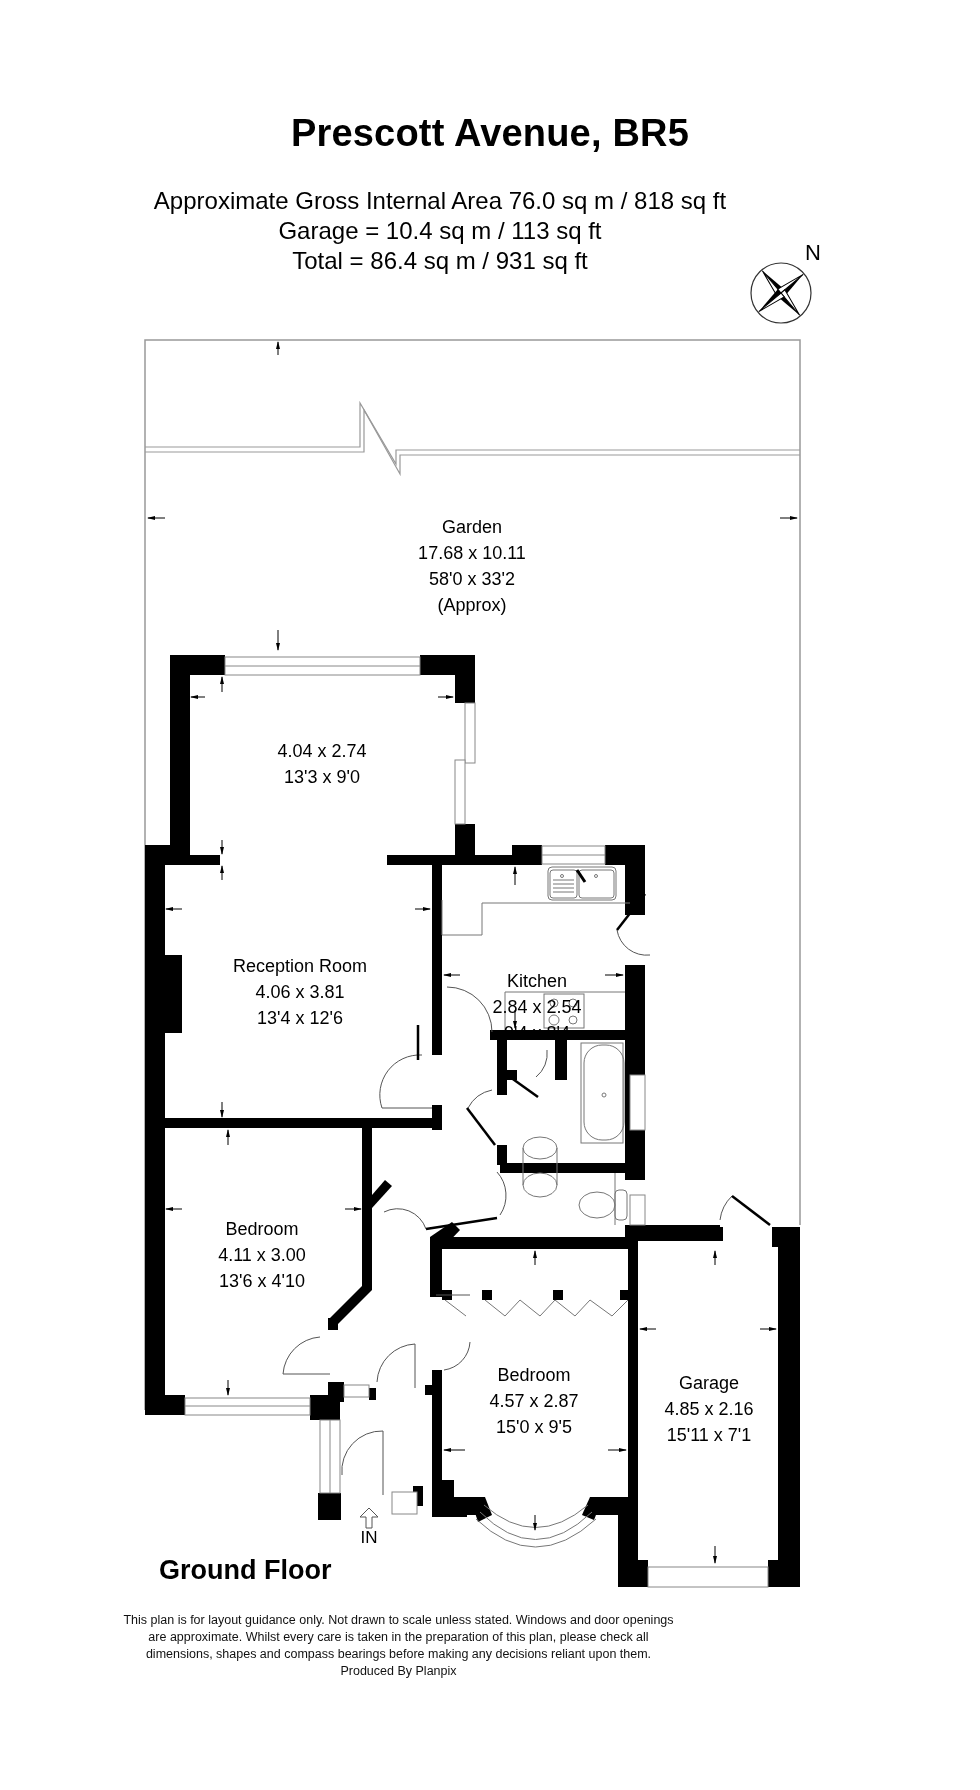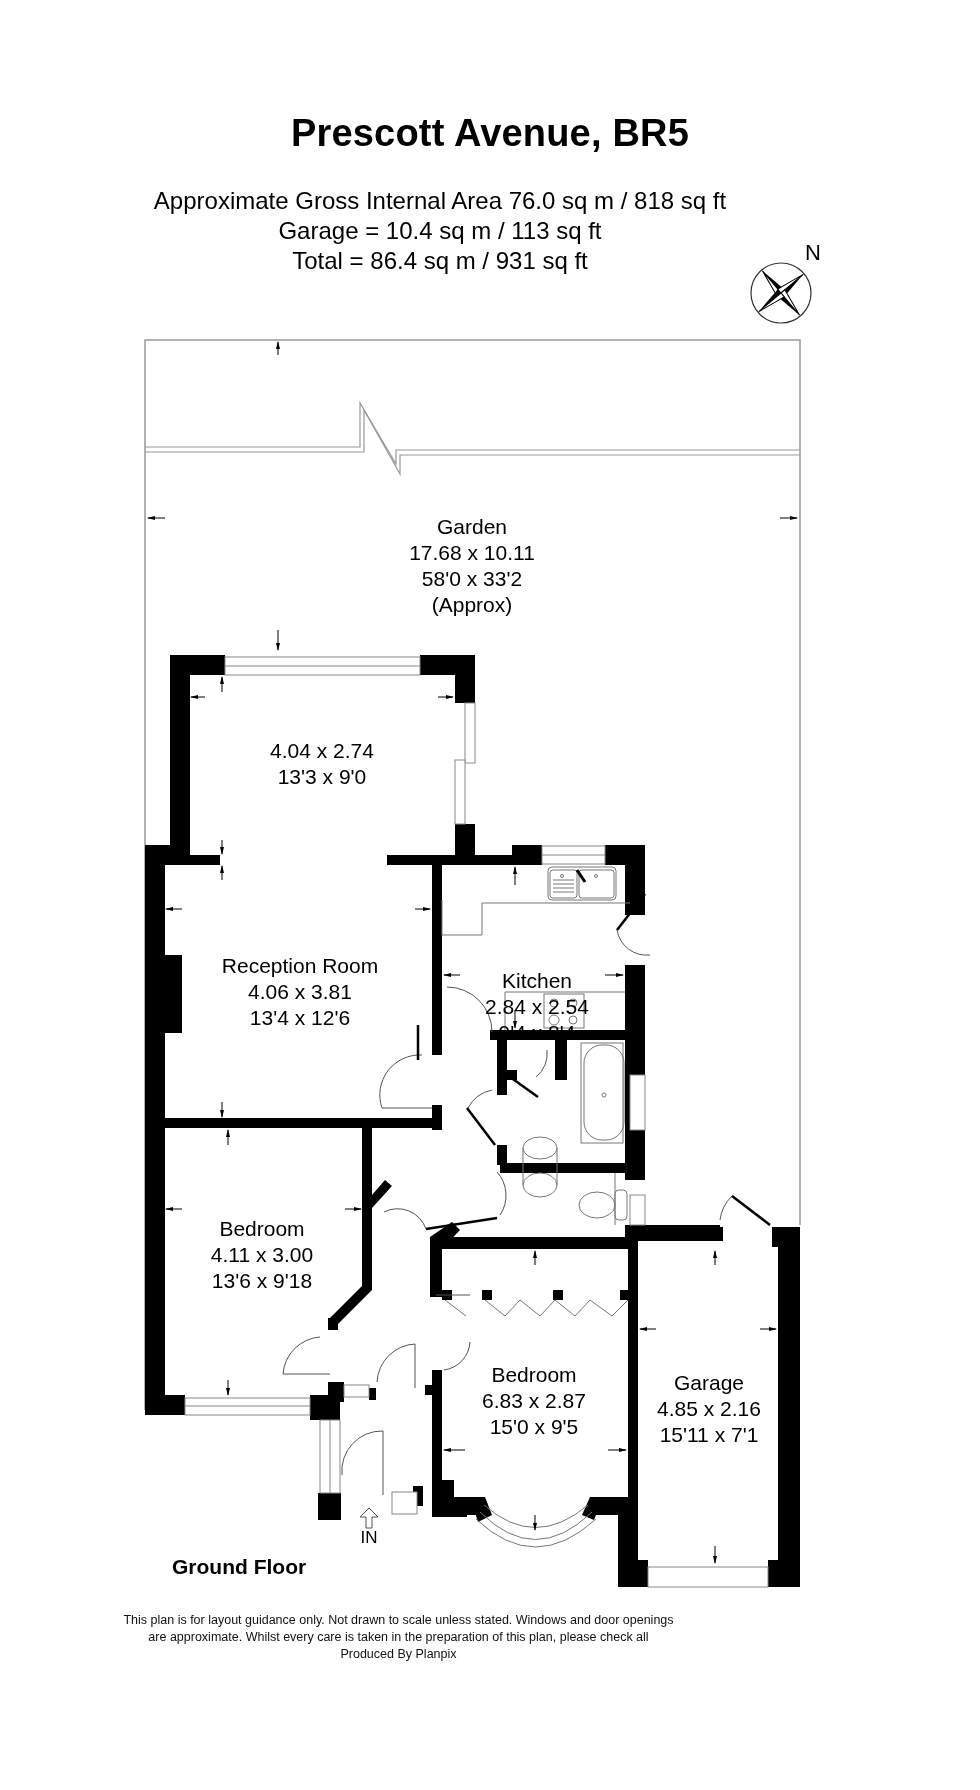--- a/index.html
+++ b/index.html
@@ -1,22 +1,22 @@
 <!DOCTYPE html>
 <html><head>
 <meta charset="utf-8">
 <style>
   html, body { margin:0; padding:0; background:#ffffff; }
   body { width:980px; height:1790px; position:relative; overflow:hidden; font-family:"Liberation Sans", sans-serif; color:#000; }
   .abs { position:absolute; }
   .title { left:0; width:980px; top:112px; text-align:center; font-weight:bold; font-size:38px; letter-spacing:0.2px; }
   .sub { left:0; width:880px; text-align:center; font-size:24px; line-height:30px; }
   .plan { left:0; top:0; }
-  .label { position:absolute; text-align:center; font-size:21px; line-height:26px; transform:translateX(-50%); white-space:nowrap; }
-  .floorname { left:172px; top:1555px; font-weight:bold; font-size:21px; }
+  .label { position:absolute; text-align:center; font-size:18px; line-height:26px; transform:translateX(-50%); white-space:nowrap; }
+  .floorname { left:159px; top:1555px; font-weight:bold; font-size:27px; }
   .disclaimer { left:0; width:797px; top:1612px; text-align:center; font-size:12.5px; line-height:17px; color:#111; }
   .in-label { font-size:17px; transform:translateX(-50%); }
   .compass-n { left:805px; top:240px; font-size:22px; }
 </style>
 </head>
 <body>
 
 <div class="abs title">Prescott Avenue, BR5</div>
 <div class="abs sub" style="top:186px;">Approximate Gross Internal Area 76.0 sq m / 818 sq ft</div>
 <div class="abs sub" style="top:216px;">Garage = 10.4 sq m / 113 sq ft</div>
@@ -286,34 +286,35 @@
   <div>13'4 x 12'6</div>
 </div>
 <div class="label" style="left:537px;top:968px;">
   <div>Kitchen</div>
   <div>2.84 x 2.54</div>
   <div>9'4 x 8'4</div>
 </div>
 <div class="label" style="left:262px;top:1216px;">
   <div>Bedroom</div>
   <div>4.11 x 3.00</div>
-  <div>13'6 x 9'18</div>
+  <div>13'6 x 4'10</div>
 </div>
 <div class="label" style="left:534px;top:1362px;">
   <div>Bedroom</div>
-  <div>6.83 x 2.87</div>
+  <div>4.57 x 2.87</div>
   <div>15'0 x 9'5</div>
 </div>
 <div class="label" style="left:709px;top:1370px;">
   <div>Garage</div>
   <div>4.85 x 2.16</div>
   <div>15'11 x 7'1</div>
 </div>
 
 <div class="abs in-label" style="left:369px;top:1528px;">IN</div>
 
 <div class="abs floorname">Ground Floor</div>
 
 <div class="abs disclaimer">
   <div>This plan is for layout guidance only. Not drawn to scale unless stated. Windows and door openings</div>
   <div>are approximate. Whilst every care is taken in the preparation of this plan, please check all</div>
+  <div>dimensions, shapes and compass bearings before making any decisions reliant upon them.</div>
   <div>Produced By Planpix</div>
 </div>
 
 </body></html>

